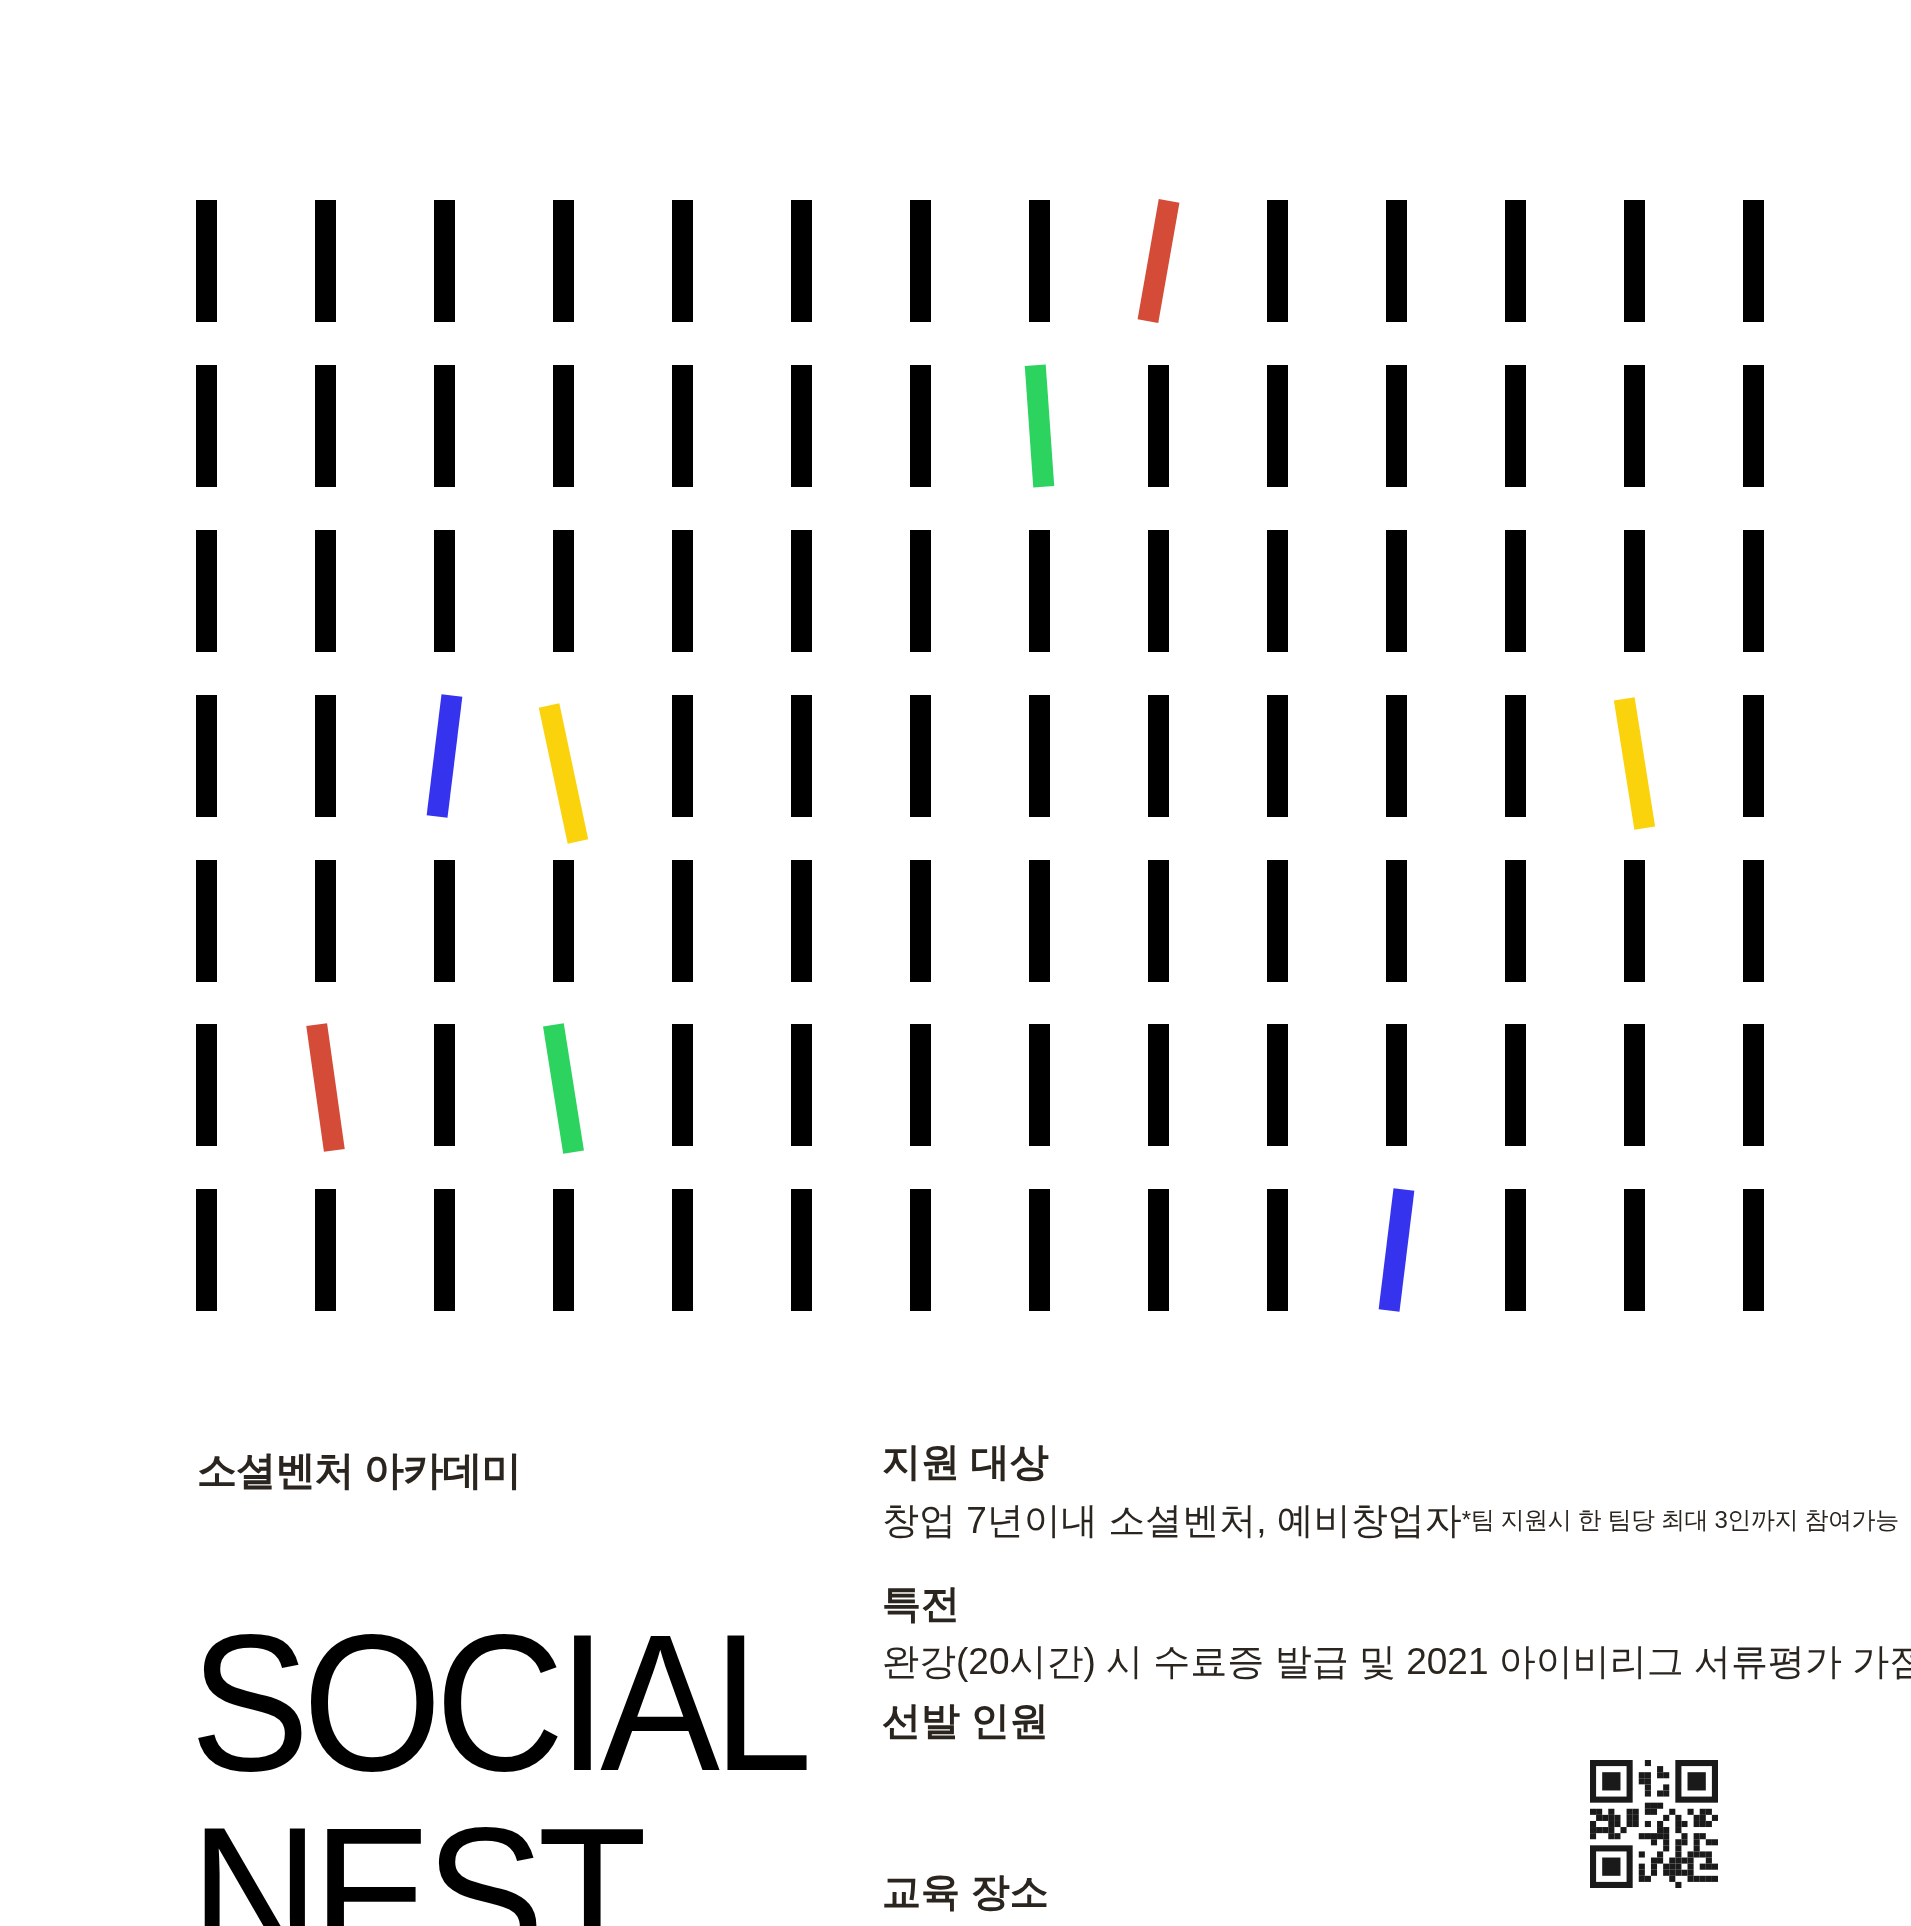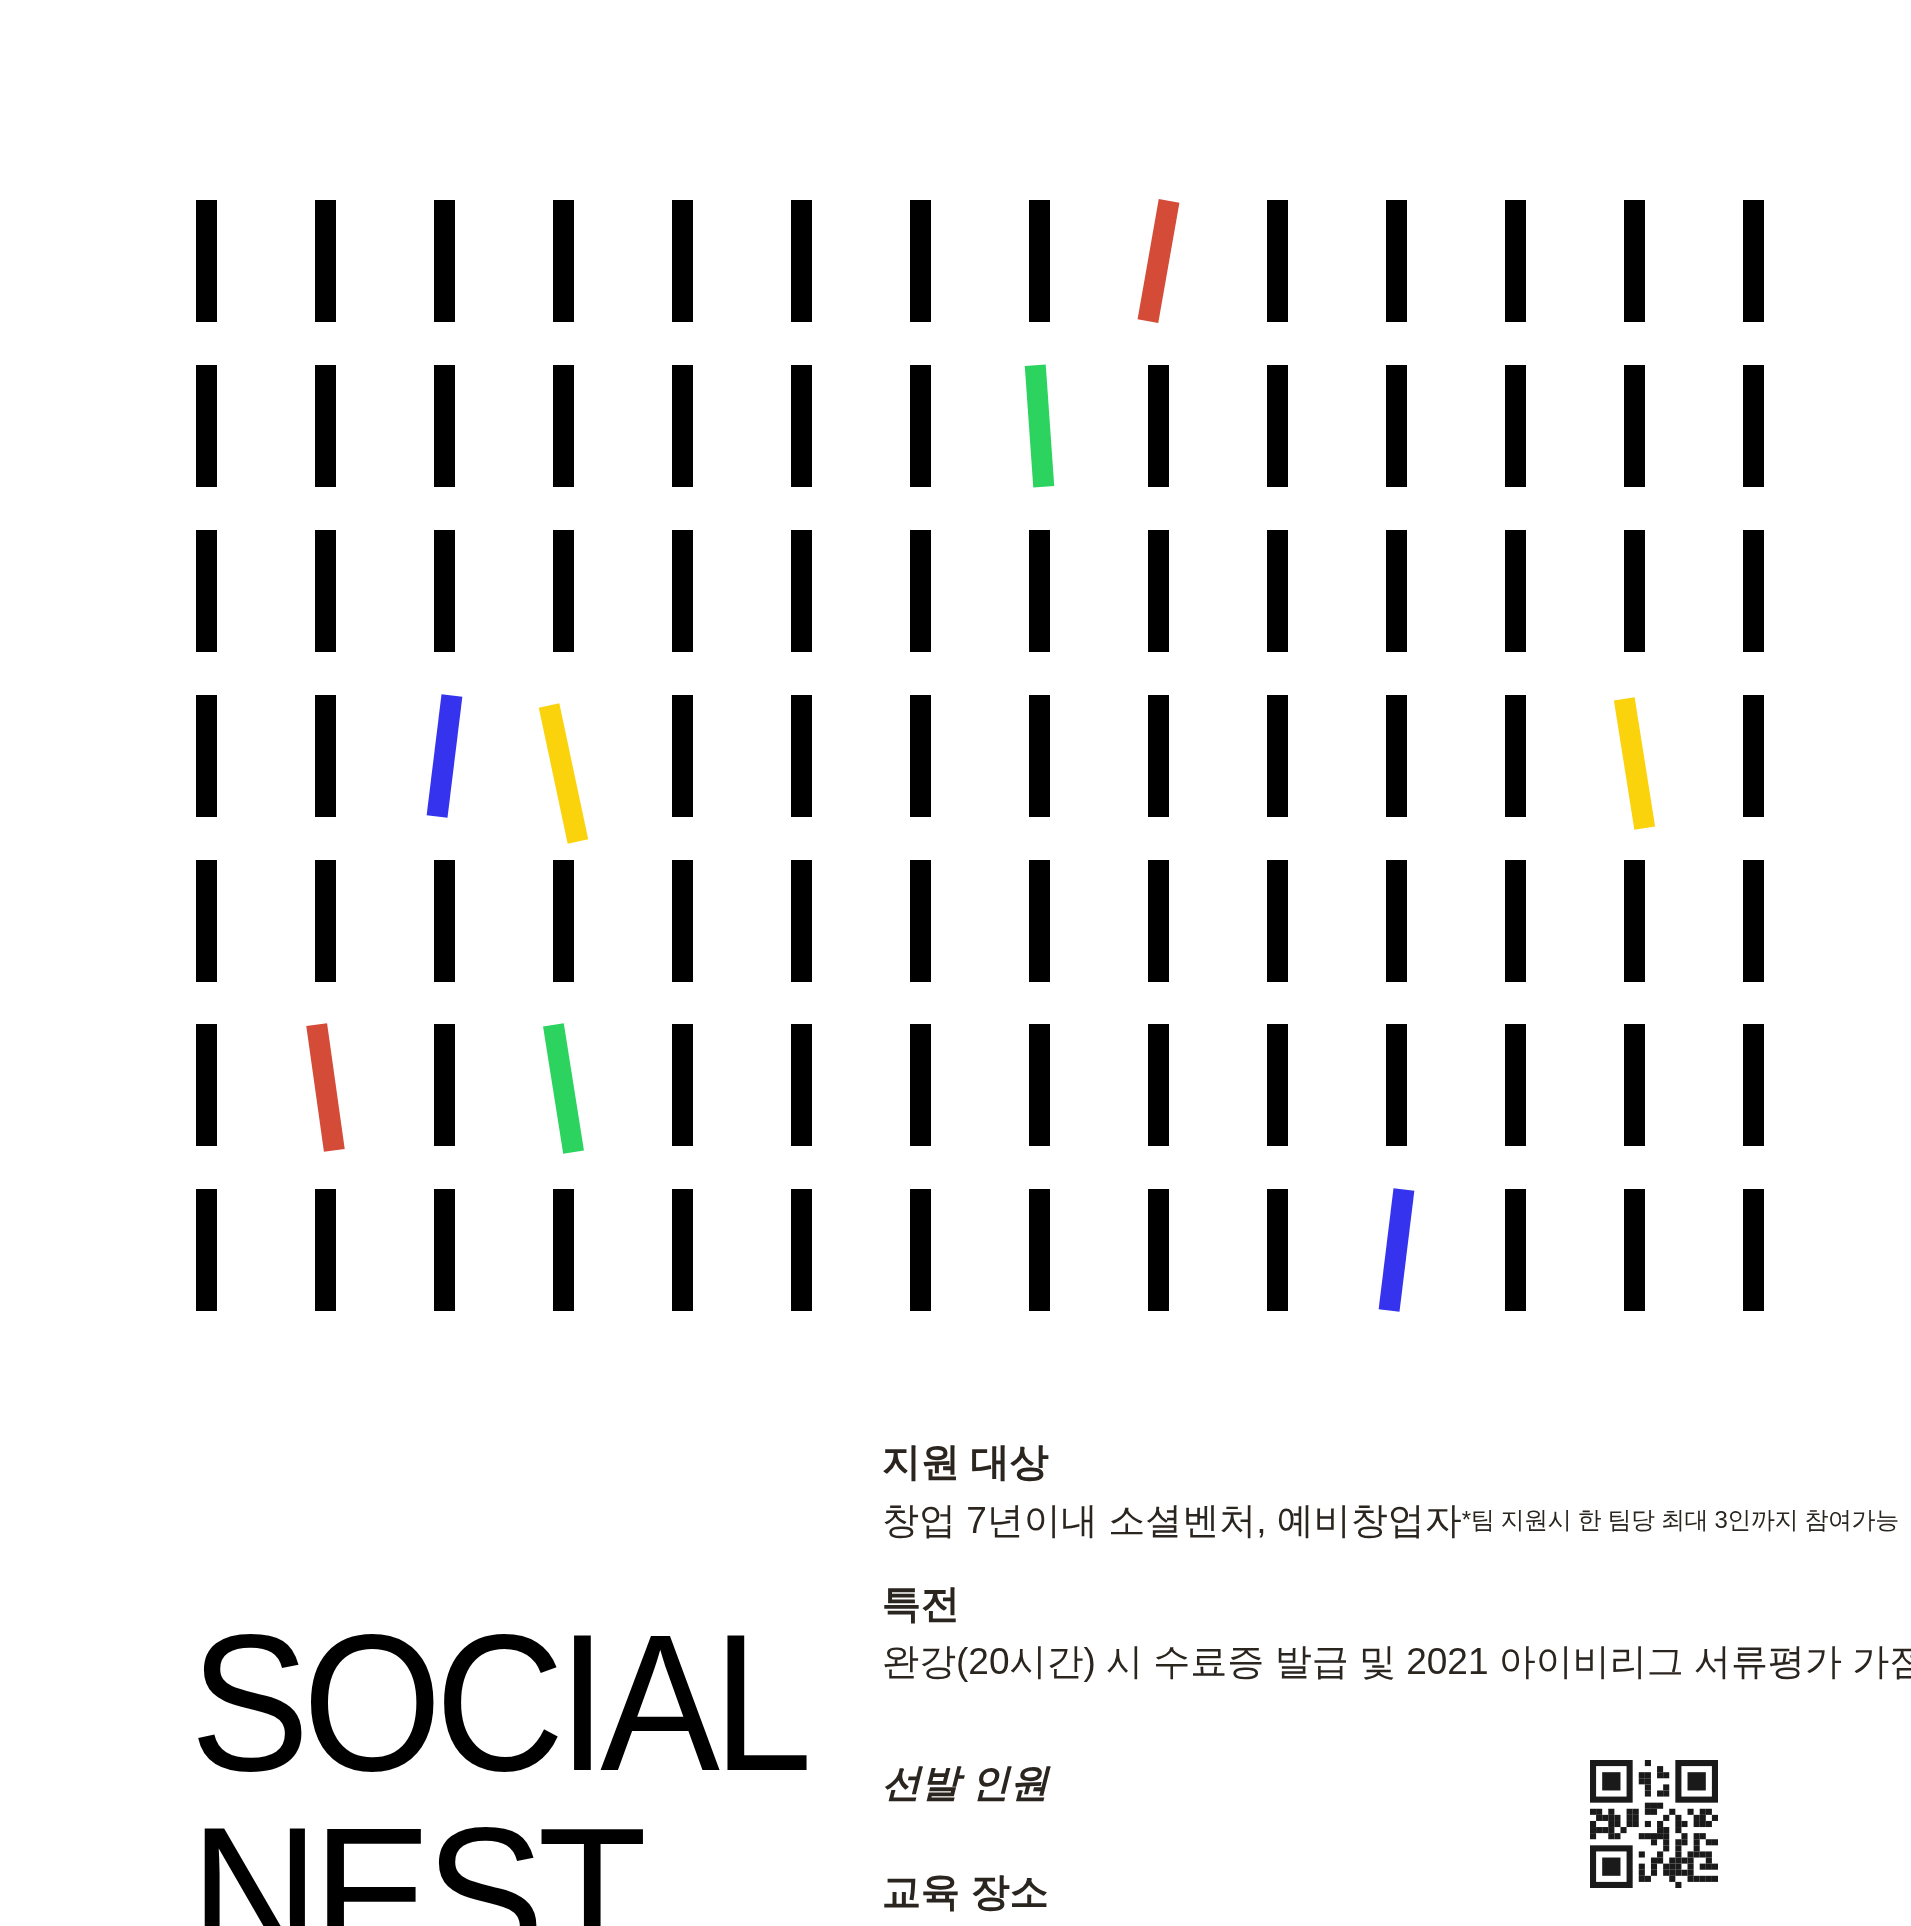--- a/index.html
+++ b/index.html
@@ -124,40 +124,41 @@
       <div class="bar" style="left: 833px; top: 989px; height: 122px; width: 21px; background: rgb(0, 0, 0);"></div>
       <div class="bar" style="left: 952px; top: 989px; height: 122px; width: 21px; background: rgb(0, 0, 0);"></div>
       <div class="bar" style="left: 1071px; top: 989px; height: 122px; width: 21px; background: rgb(0, 0, 0);"></div>
       <div class="bar" style="left: 1190px; top: 989px; height: 122px; width: 21px; background: rgb(53, 51, 238); transform: rotate(7deg);"></div>
       <div class="bar" style="left: 1309px; top: 989px; height: 122px; width: 21px; background: rgb(0, 0, 0);"></div>
       <div class="bar" style="left: 1428px; top: 989px; height: 122px; width: 21px; background: rgb(0, 0, 0);"></div>
       <div class="bar" style="left: 1547px; top: 989px; height: 122px; width: 21px; background: rgb(0, 0, 0);"></div>
     </div>
 
   <div class="title-block">
+    <div>소셜벤처 아카데미</div>
   </div>
 
   <div class="logo-block">
     <div>SOCIAL</div>
     <div>NEST</div>
   </div>
 
   <div class="sec" style="top:1441px;">
     <div class="h">지원 대상</div>
     <div class="b">
       <span>창업 7년이내 소셜벤처, 예비창업자</span><span class="note">*팀 지원시 한 팀당 최대 3인까지 참여가능</span>
     </div>
   </div>
 
   <div class="sec" style="top:1583px;">
     <div class="h">특전</div>
     <div class="b">완강(20시간) 시 수료증 발급 및 2021 아이비리그 서류평가 가점부여</div>
   </div>
 
-  <div class="sec" style="top:1762px;font-style:italic;">
+  <div class="sec" style="top:1700px;">
     <div class="h">선발 인원</div>
   </div>
 
   <div class="sec" style="top:1871px;">
     <div class="h">교육 장소</div>
 
   </div>
 
   <svg class="qr" viewBox="0 0 21 21">
       <rect x="9" y="0" width="1" height="1" fill="#1a1a1a"></rect>

